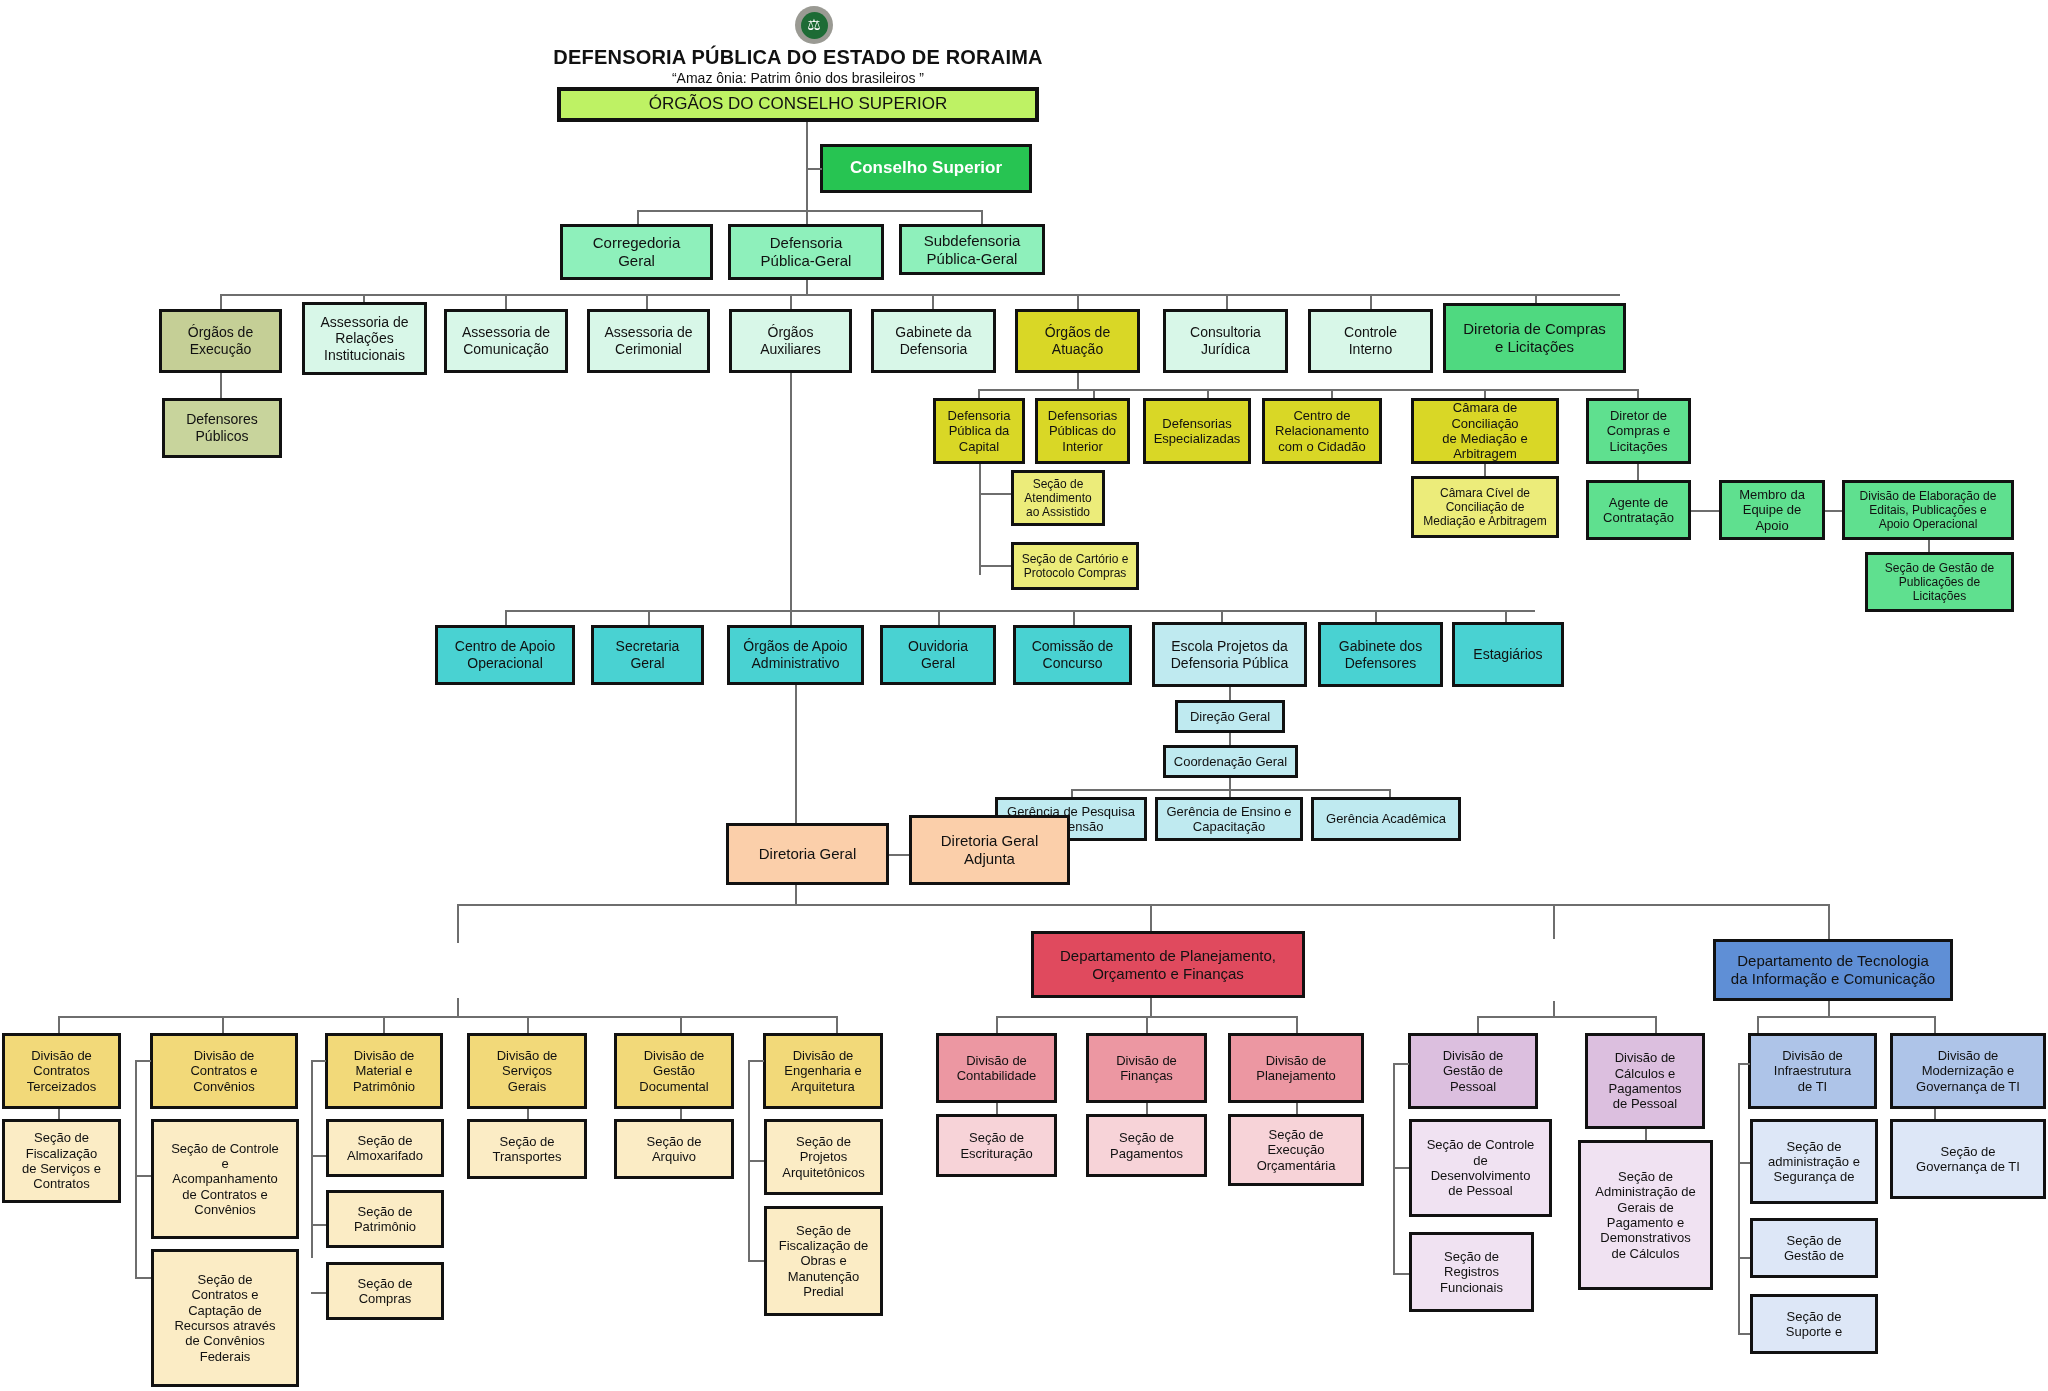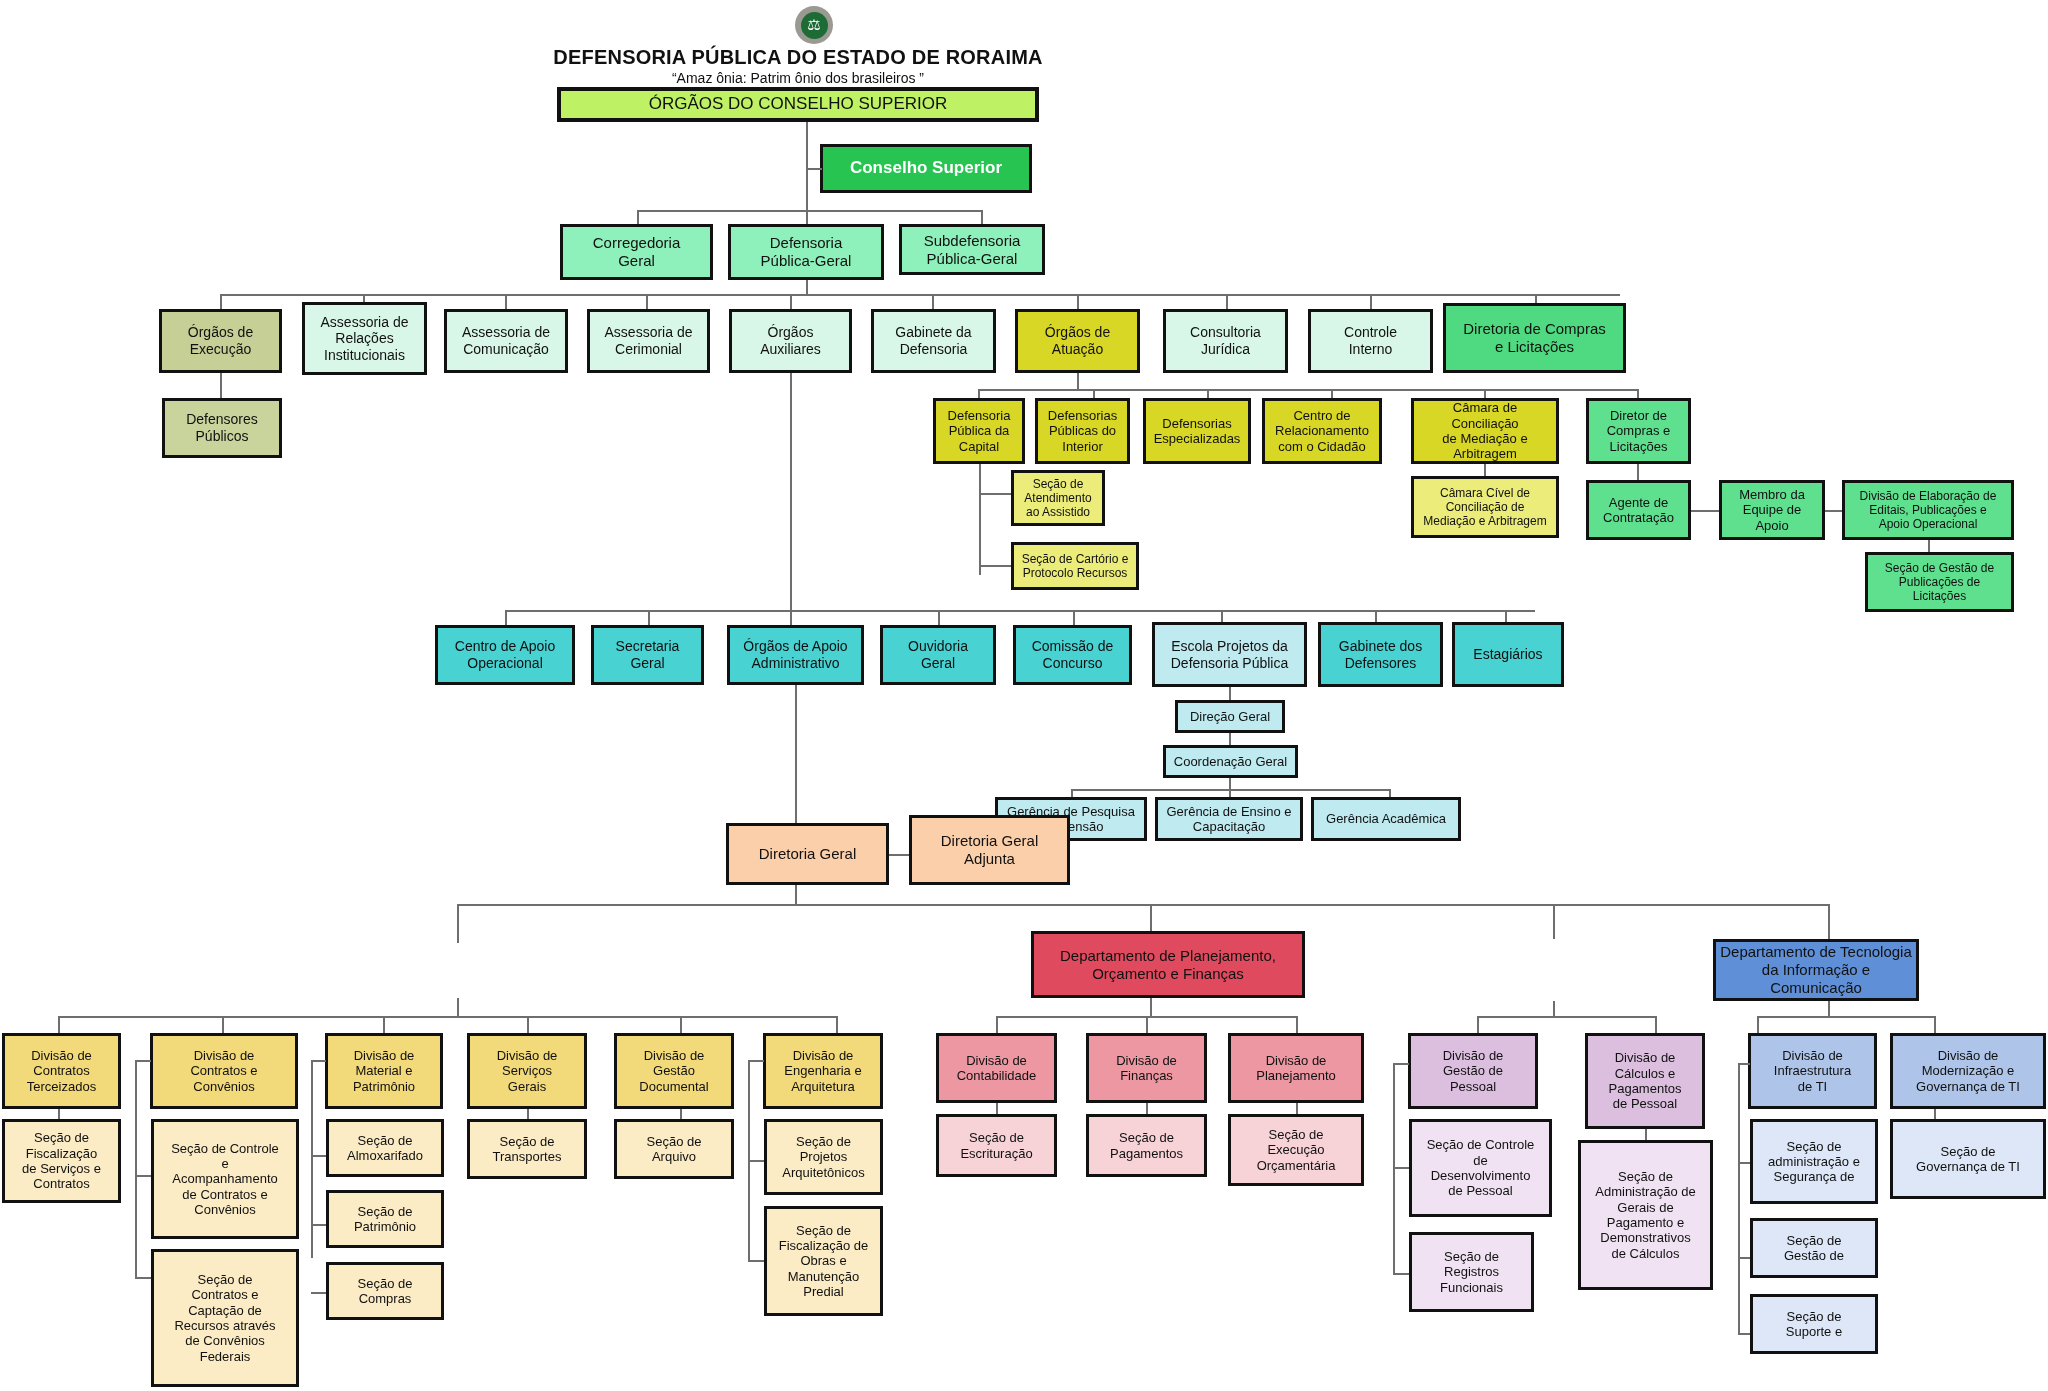--- a/index.html
+++ b/index.html
@@ -194,21 +194,21 @@
   <div class="ln v" style="left:979px;top:464px;height:111px;"></div>
   <div class="ln h" style="left:979px;top:493px;width:32px;"></div>
   <div class="ln h" style="left:979px;top:565px;width:32px;"></div>
   <div class="node c-yellow-pale" style="left: 1011px; top: 470px; width: 94px; height: 56px; font-size: 12px; display: flex; flex-direction: column; align-items: center; justify-content: center;">
       <span>Seção de</span>
       <span>Atendimento</span>
       <span>ao Assistido</span>
     </div>
   <div class="node c-yellow-pale" style="left: 1011px; top: 542px; width: 128px; height: 48px; font-size: 12px; display: flex; flex-direction: column; align-items: center; justify-content: center;">
       <span>Seção de Cartório e</span>
-      <span>Protocolo Recursos</span>
+      <span>Protocolo Compras</span>
     </div>
 
   <div class="ln v" style="left:1484px;top:464px;height:12px;"></div>
   <div class="node c-yellow-pale" style="left: 1411px; top: 476px; width: 148px; height: 62px; font-size: 12px; display: flex; flex-direction: column; align-items: center; justify-content: center;">
       <span>Câmara Cível de</span>
       <span>Conciliação de</span>
       <span>Mediação e Arbitragem</span>
     </div>
 
   <div class="ln v" style="left:1637px;top:464px;height:16px;"></div>
@@ -309,21 +309,21 @@
   <div class="ln h" style="left:457px;top:904px;width:1371px;"></div>
   <div class="ln v" style="left:457px;top:904px;height:39px;"></div>
   <div class="ln v" style="left:1150px;top:904px;height:27px;"></div>
   <div class="ln v" style="left:1553px;top:904px;height:35px;"></div>
   <div class="ln v" style="left:1828px;top:904px;height:35px;"></div>
 
   <div class="node c-red" style="left: 1031px; top: 931px; width: 274px; height: 67px; font-size: 15px; display: flex; flex-direction: column; align-items: center; justify-content: center;">
       <span>Departamento de Planejamento,</span>
       <span>Orçamento e Finanças</span>
     </div>
-  <div class="node c-blue" style="left: 1713px; top: 939px; width: 206px; height: 62px; font-size: 15px; display: flex; flex-direction: column; align-items: center; justify-content: center;">
+  <div class="node c-blue" style="left: 1713px; top: 939px; width: 240px; height: 62px; font-size: 15px; display: flex; flex-direction: column; align-items: center; justify-content: center;">
       <span>Departamento de Tecnologia</span>
       <span>da Informação e Comunicação</span>
     </div>
 
   <div class="ln v" style="left:457px;top:998px;height:18px;"></div>
   <div class="ln h" style="left:58px;top:1016px;width:778px;"></div>
   <div class="ln v" style="left:58px;top:1016px;height:17px;"></div>
   <div class="ln v" style="left:222px;top:1016px;height:17px;"></div>
   <div class="ln v" style="left:383px;top:1016px;height:17px;"></div>
   <div class="ln v" style="left:527px;top:1016px;height:17px;"></div>

